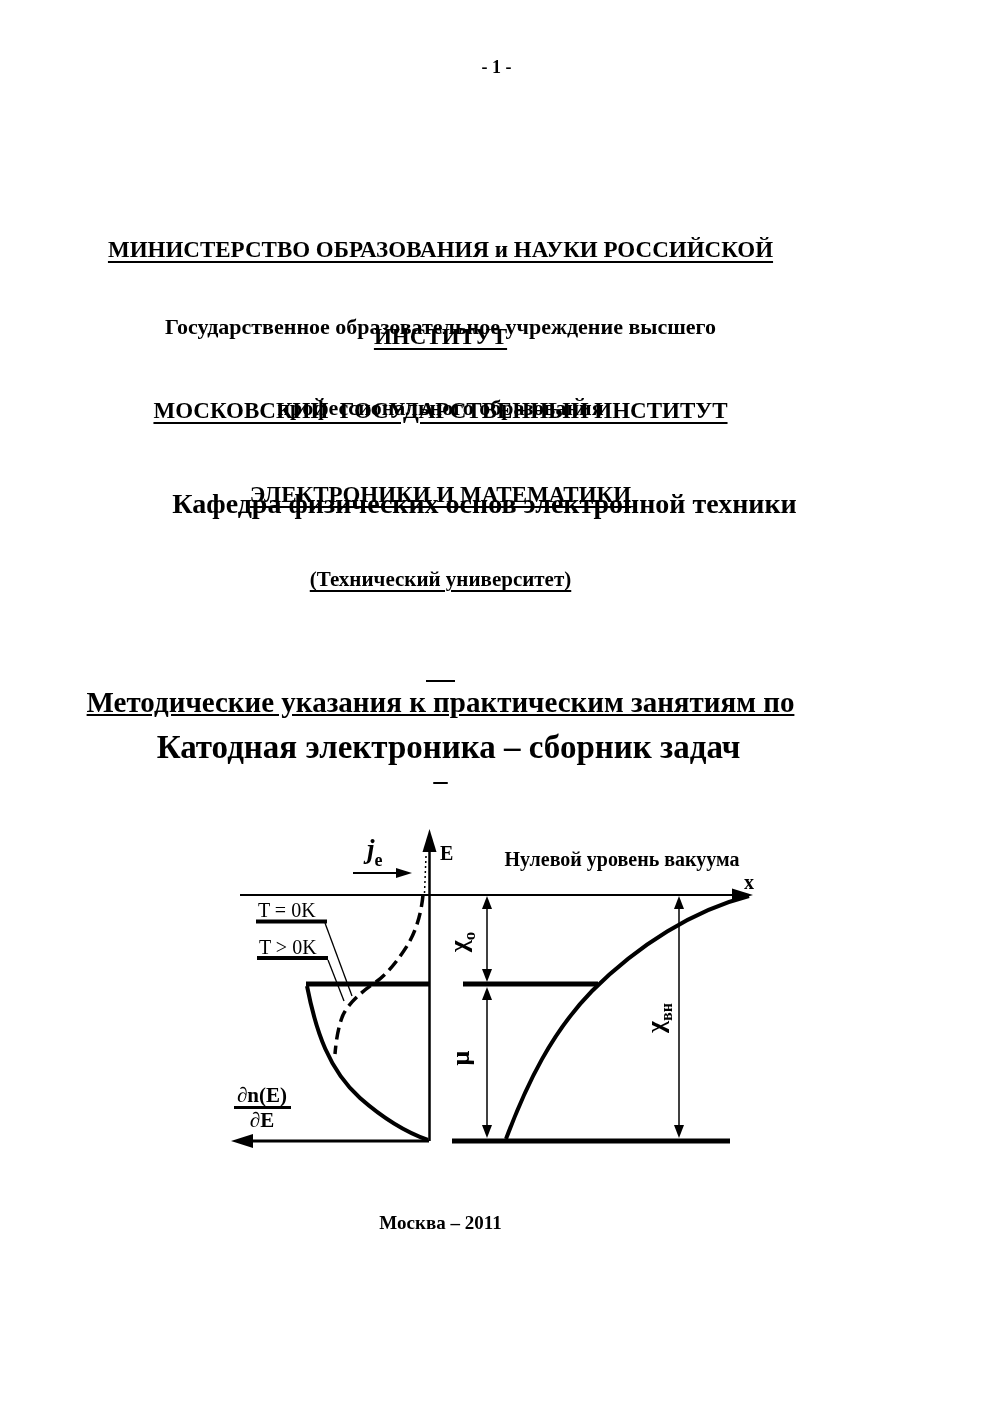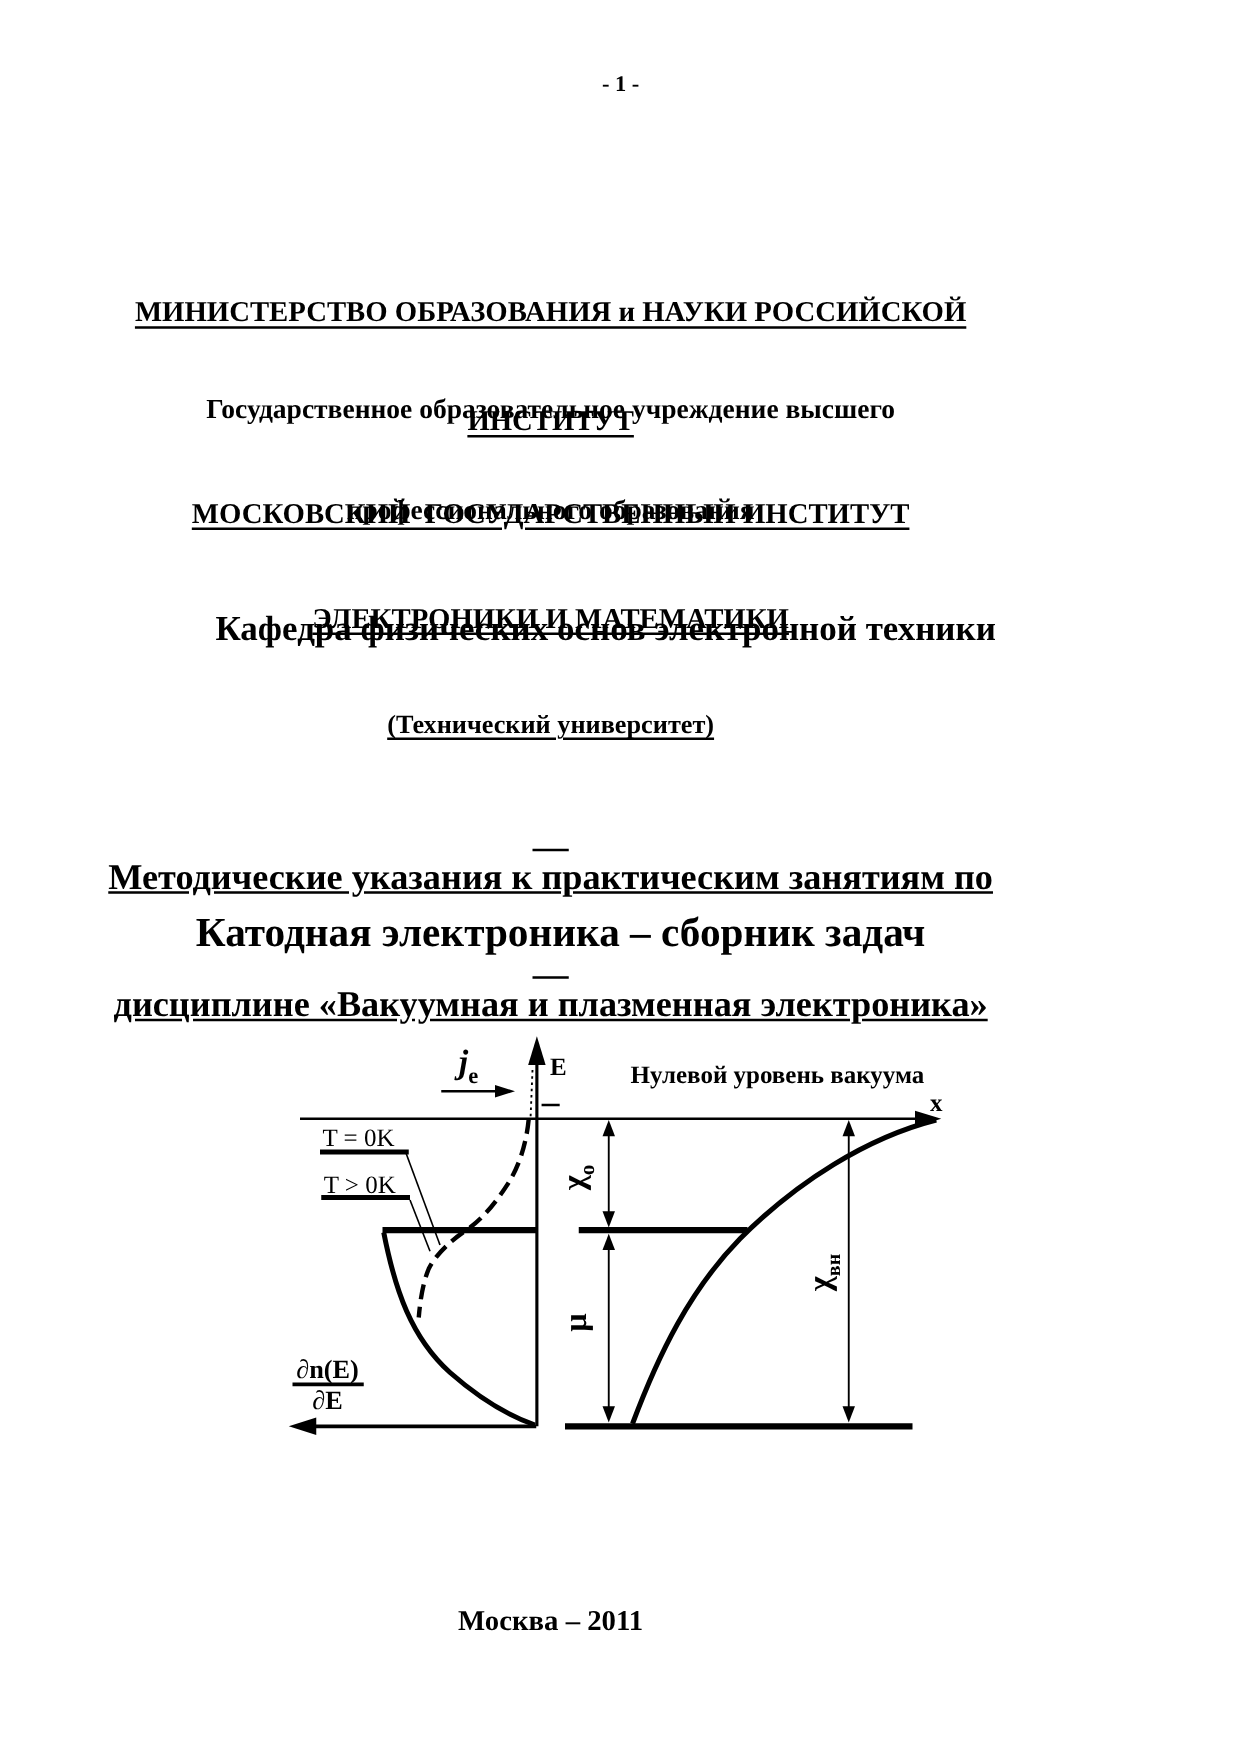--- a/index.html
+++ b/index.html
@@ -14,21 +14,21 @@
   .tblock{position:absolute;left:0;width:881px;text-align:center;font-weight:bold;white-space:pre-wrap;}
   .u{text-decoration:underline;text-underline-offset:4px;text-decoration-thickness:2px;}
   .pagenum{position:absolute;left:0;width:993px;text-align:center;font-size:18px;font-weight:bold;top:57px;}
   .ministry{top:177px;font-size:23px;line-height:29px;}
   .gou{top:259px;font-size:22px;line-height:27px;}
   .institute{top:341px;font-size:23px;line-height:28px;}
   .inst3{font-size:21px;}
   .dept{top:488px;font-size:28px;left:44px;}
   .subtitle{top:617px;font-size:29px;line-height:34px;text-decoration:underline;}
   .maintitle{top:729px;font-size:33px;left:8px;}
-  .moscow{top:1284px;font-size:23px;}
+  .moscow{top:1212px;font-size:19px;}
   svg.diagram{position:absolute;left:0;top:0;}
   svg text{fill:#000;}
 </style>
 </head>
 <body>
 
 <div class="page">
 
   <div class="pagenum">- 1 -</div>
 
@@ -45,21 +45,20 @@
 
   <div class="tblock gou">
     <div>Государственное образовательное учреждение высшего</div>
     <div>профессионального образования</div>
   </div>
 
   <div class="tblock dept">Кафедра физических основ электронной техники</div>
 
   <div class="tblock subtitle">
     <div>Методические указания к практическим занятиям по</div>
-    <div>дисциплине «Вакуумная и плазменная электроника»</div>
   </div>
 
   <div class="tblock maintitle">Катодная электроника – сборник задач</div>
 
   <div class="tblock moscow">Москва – 2011</div>
 
   <svg class="diagram" width="993" height="1404" viewBox="0 0 993 1404" stroke-linecap="butt" fill="none">
 
     <line x1="240" y1="895" x2="736" y2="895" stroke="#000" stroke-width="2"></line>
     <polygon points="753,895 732,888.5 732,901.5" fill="#000" stroke="none"></polygon>

